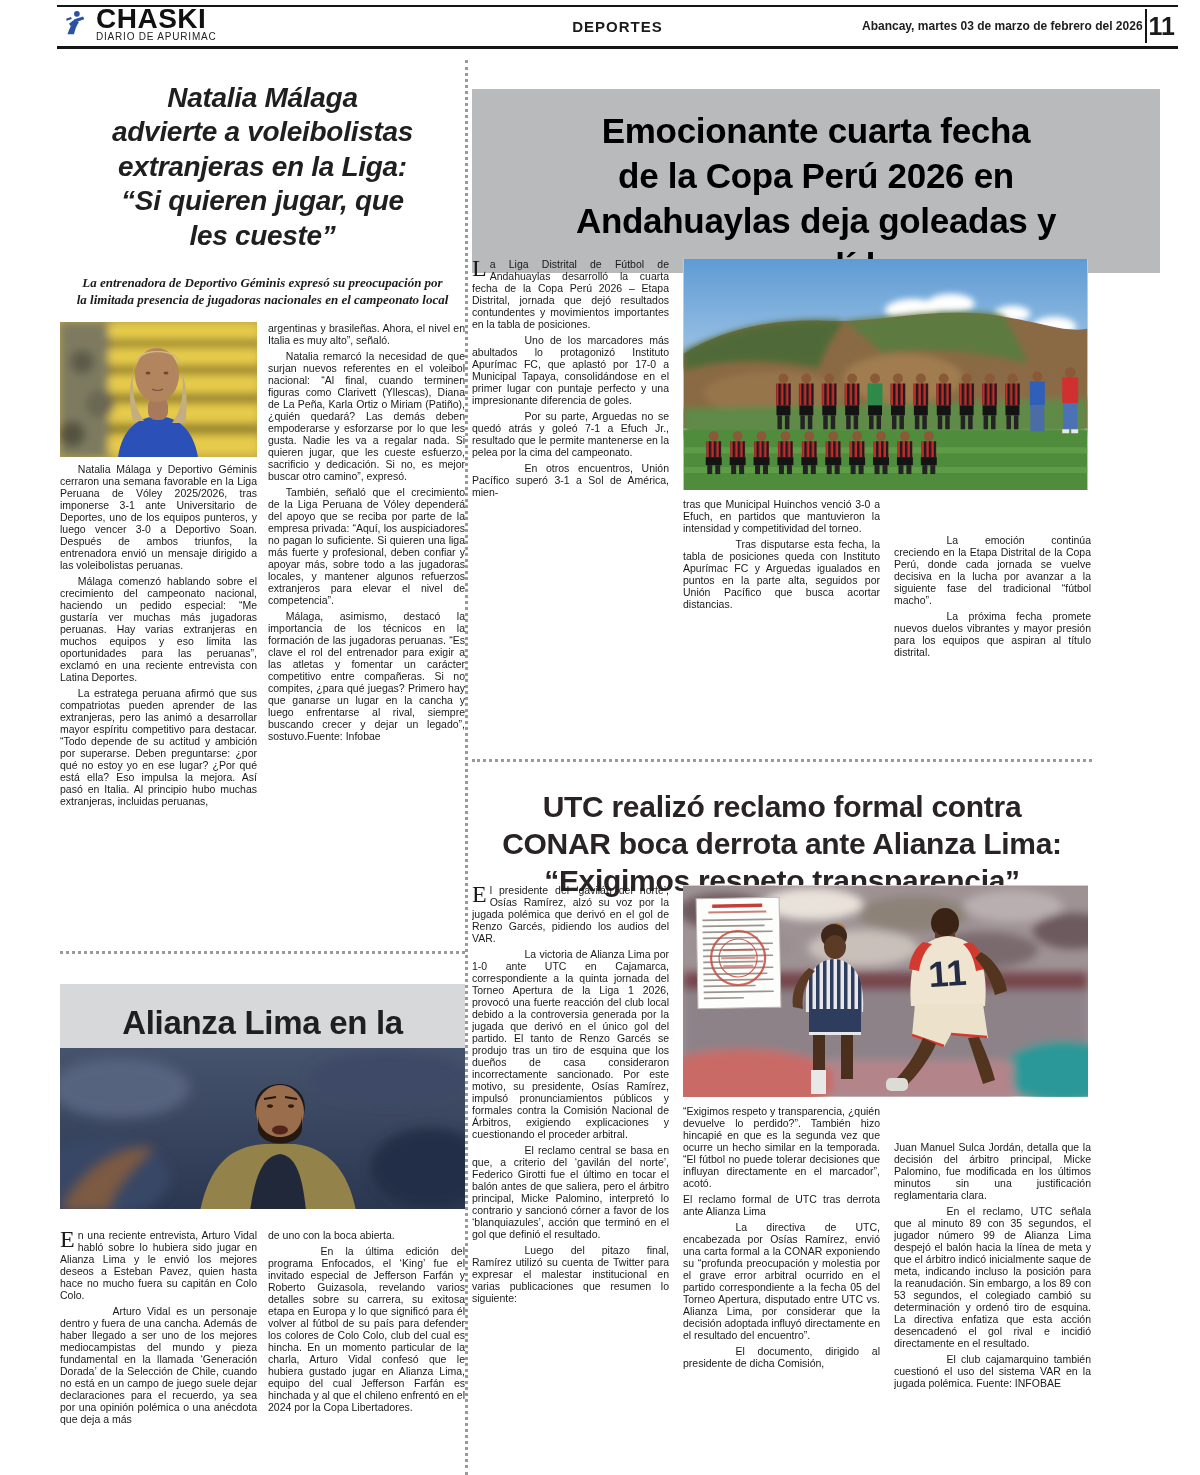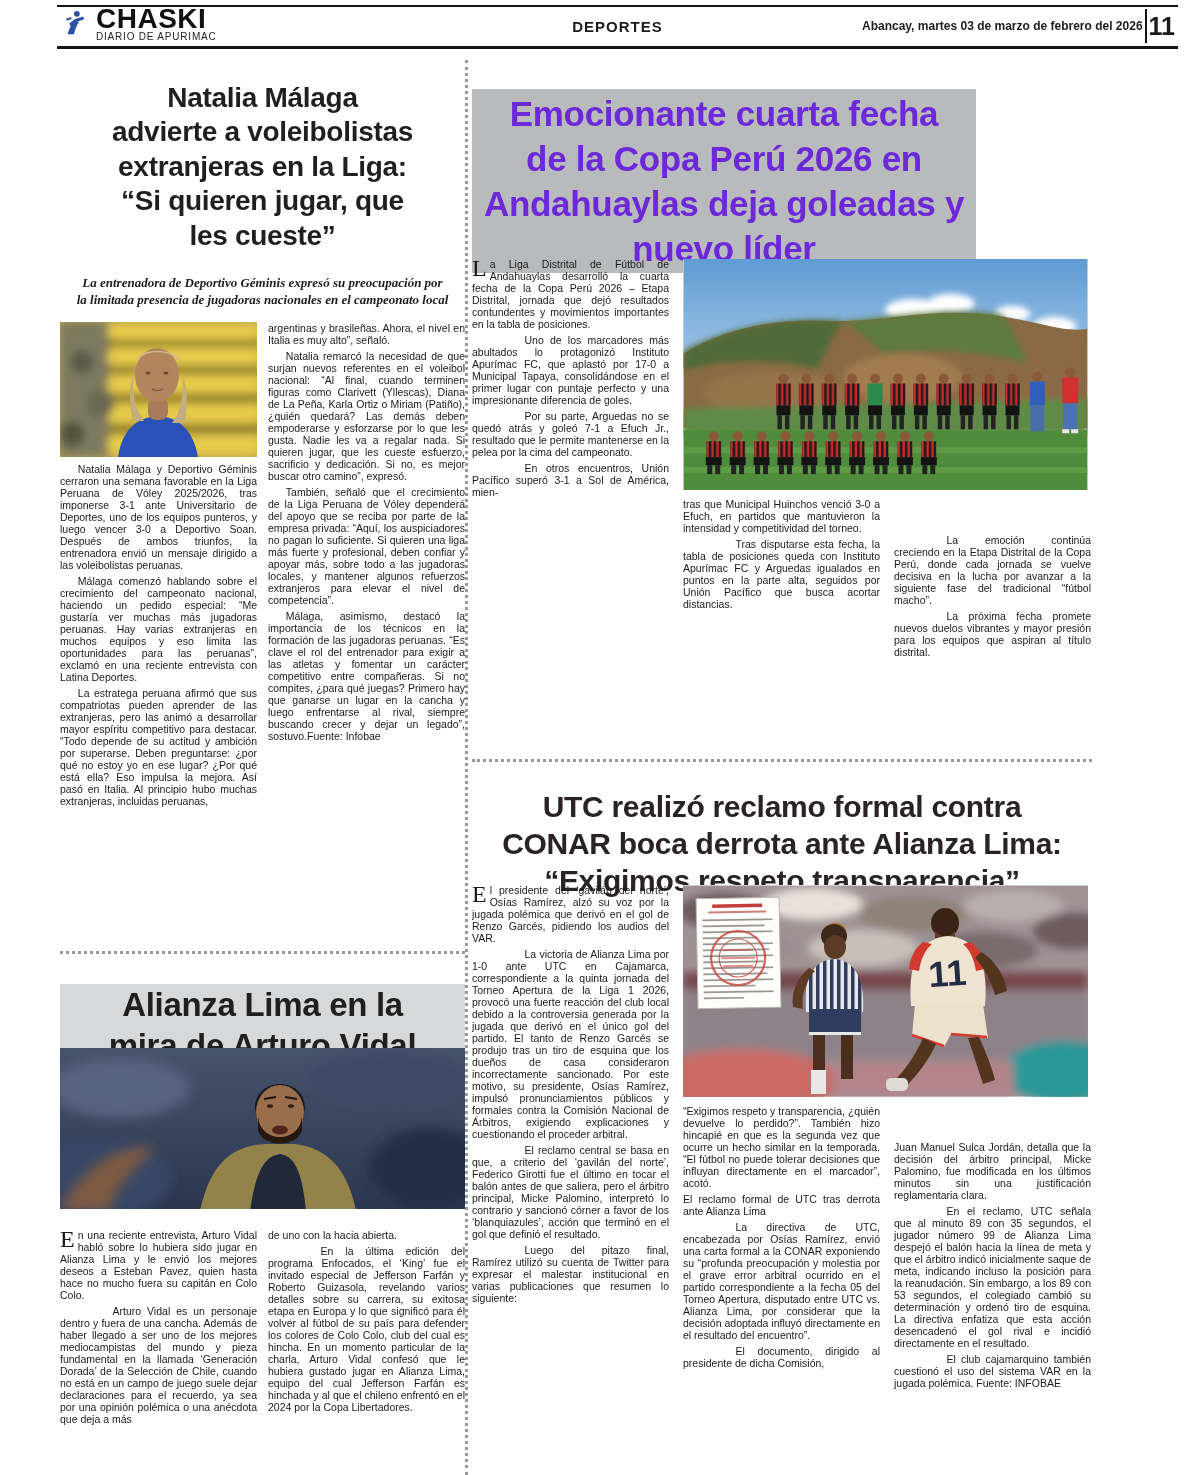--- a/index.html
+++ b/index.html
@@ -24,28 +24,28 @@
   .dateline { font-size:12px; font-weight:600; color:#1d1d1d; }
   .pageno-sep { width:2px; height:34px; background:#151515; }
   .pageno { font-size:25px; font-weight:700; }
 
   
   .vdots { position:absolute; left:465px; top:60px; height:1415px; border-left:3px dotted #9a9a9a; }
   .hdots { position:absolute; border-top:3px dotted #9a9a9a; }
 
   
   .headline { position:absolute; text-align:center; font-weight:700; color:#1f1f1f; letter-spacing:-.3px; }
-  .head-malaga { left:60px; top:62px; width:405px; font-size:28px; line-height:34.5px; }
+  .head-malaga { left:60px; top:62px; width:405px; font-size:28px; line-height:34.5px;font-style:italic; }
   .sub-malaga { position:absolute; left:60px; top:274px; width:405px; text-align:center;
     font-family:"Liberation Serif", serif; font-style:italic; font-weight:700;
     font-size:13px; line-height:17px; color:#1c1c1c; }
   .head-vidal { left:60px; top:962px; width:405px; height:84px; background:#d7d8d9;
-    font-size:33px; line-height:41px; padding-top:0; box-sizing:border-box; }
-  .head-copa { left:472px; top:66px; width:504px; height:184px; background:#b9babc;
-    font-size:35px; line-height:45px; padding-top:2px; box-sizing:border-box; color:#6d28d9; }
+    font-size:33px; line-height:41px; padding-top:18px; box-sizing:border-box; }
+  .head-copa { left:472px; top:66px; width:688px; height:184px; background:#b9babc;
+    font-size:35px; line-height:45px; padding-top:19px; box-sizing:border-box; color:#000000; }
   .head-utc { left:472px; top:768px; width:620px; font-size:30px; line-height:37px; color:#2a2326; }
 
   
   .body-block { position:absolute; overflow:hidden; }
   .cols2 { display:flex; gap:11px; }
   .col { width:197px; font-family:Liberation Sans, sans-serif; font-size:10.5px; line-height:12px;
     text-align:justify; color:#191919; overflow:hidden; hyphens:auto; }
   .para { margin:0 0 4px; text-indent:1.7em; }
   .p-cont { text-indent:0; }
   .p-bigindent { text-indent:5em; }
@@ -230,21 +230,21 @@
     <div class="col">
       <div>
 
       <p class="para p-dropcap">En una reciente entrevista, Arturo Vidal habló sobre lo hubiera sido jugar en Alianza Lima y le envió los mejores deseos a Esteban Pavez, quien hasta hace no mucho fuera su capitán en Colo Colo.</p>
           <p class="para p-bigindent">Arturo Vidal es un personaje dentro y fuera de una cancha. Además de haber llegado a ser uno de los mejores mediocampistas del mundo y pieza fundamental en la llamada ‘Generación Dorada’ de la Selección de Chile, cuando no está en un campo de juego suele dejar declaraciones para el recuerdo, ya sea por una opinión polémica o una anécdota que deja a más</p>
         </div>
     </div>
     <div class="col">
       <div>
 
-      <p class="para p-cont">de uno con la hacia abierta.</p>
+      <p class="para p-cont">de uno con la boca abierta.</p>
           <p class="para p-bigindent">En la última edición del programa Enfocados, el ‘King’ fue el invitado especial de Jefferson Farfán y Roberto Guizasola, revelando varios detalles sobre su carrera, su exitosa etapa en Europa y lo que significó para él volver al fútbol de su país para defender los colores de Colo Colo, club del cual es hincha. En un momento particular de la charla, Arturo Vidal confesó que le hubiera gustado jugar en Alianza Lima, equipo del cual Jefferson Farfán es hinchada y al que el chileno enfrentó en el 2024 por la Copa Libertadores.</p>
         </div>
     </div>
   </div>
 
   <h1 class="headline head-copa">
 
   <span class="hl">Emocionante cuarta fecha</span>
       <span class="hl">de la Copa Perú 2026 en</span>
       <span class="hl">Andahuaylas deja goleadas y</span>

